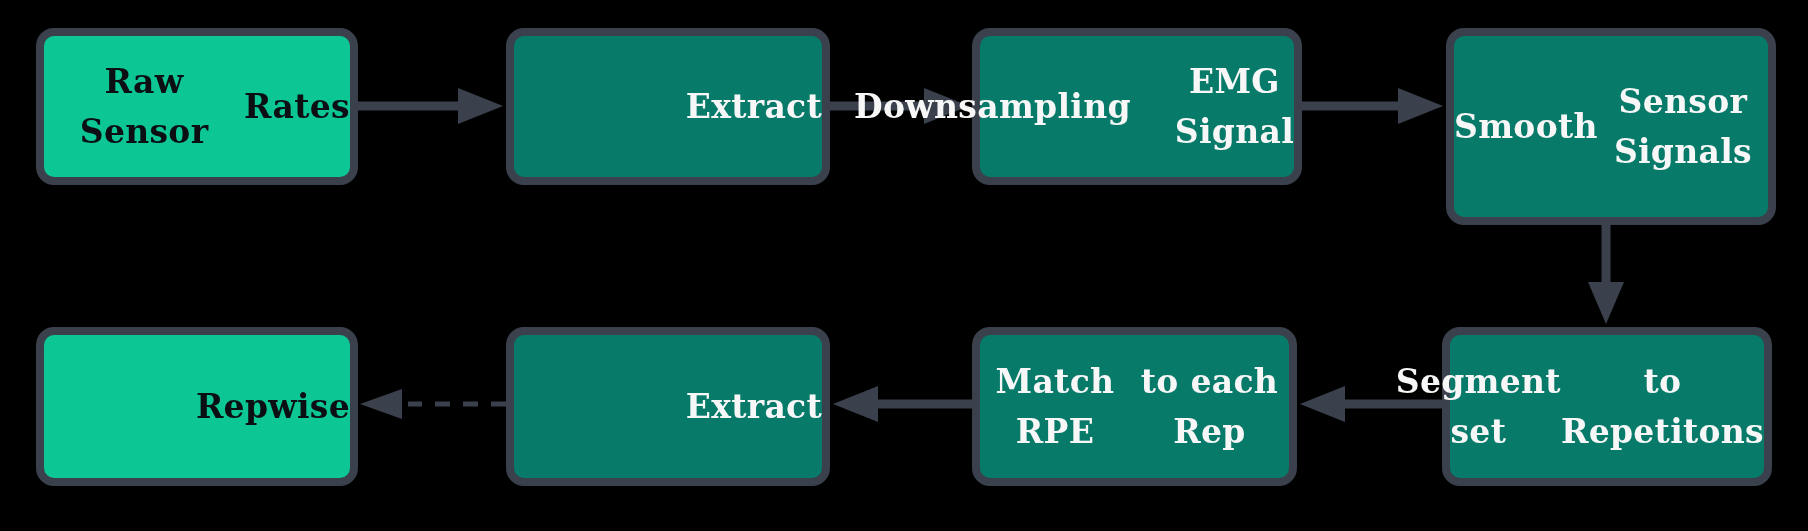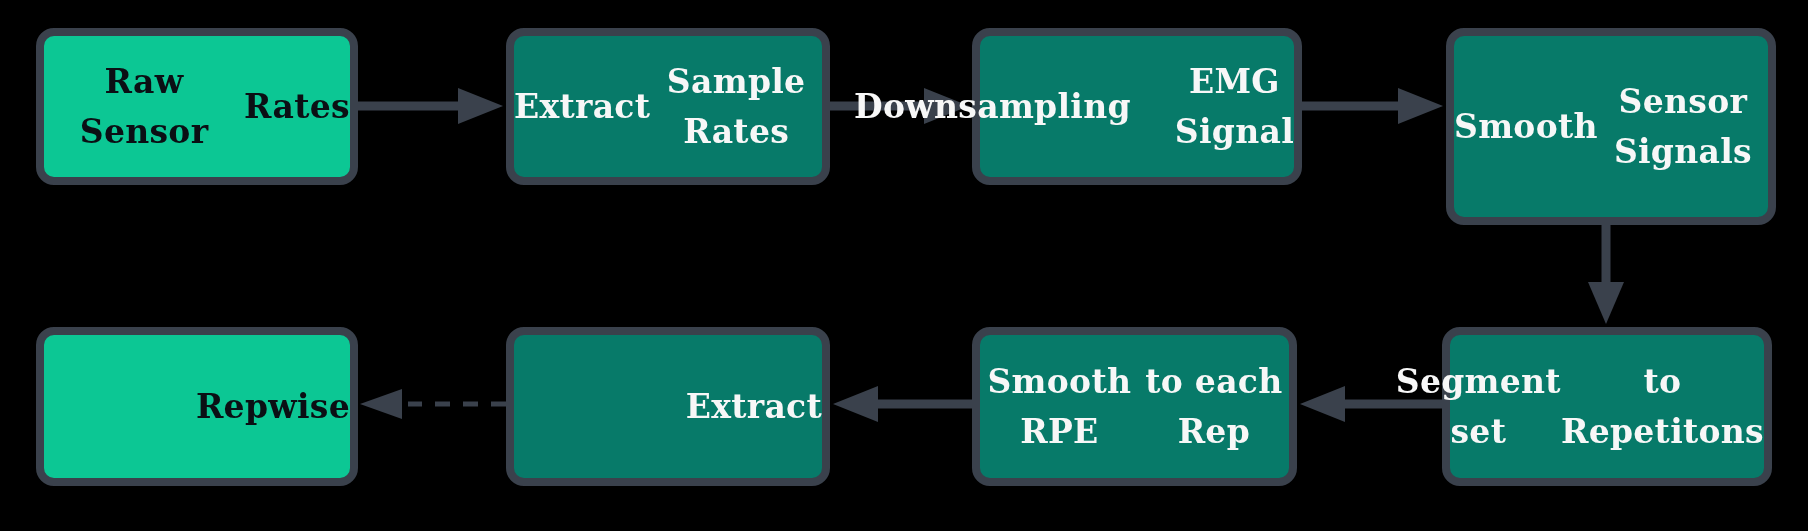--- a/index.html
+++ b/index.html
@@ -82,40 +82,39 @@
     </g>
   </svg>
 
   <div class="node start-end pos-r1c1">
     <span class="line">Raw Sensor</span>
     <span class="line">Rates</span>
   </div>
 
   <div class="node process pos-r1c2">
     <span class="line">Extract</span>
-    <span class="line">Sample Rates</span>
   </div>
 
   <div class="node process pos-r1c3">
     <span class="line">Downsampling</span>
     <span class="line">EMG Signal</span>
   </div>
 
   <div class="node process pos-r1c4">
     <span class="line">Smooth</span>
     <span class="line">Sensor Signals</span>
   </div>
 
   <div class="node process pos-r2c4">
     <span class="line">Segment set</span>
     <span class="line">to Repetitons</span>
   </div>
 
   <div class="node process pos-r2c3">
-    <span class="line">Smooth RPE</span>
+    <span class="line">Match RPE</span>
     <span class="line">to each Rep</span>
   </div>
 
   <div class="node process pos-r2c2">
     <span class="line">Extract</span>
   </div>
 
   <div class="node start-end pos-r2c1">
     <span class="line">Repwise</span>
   </div>

